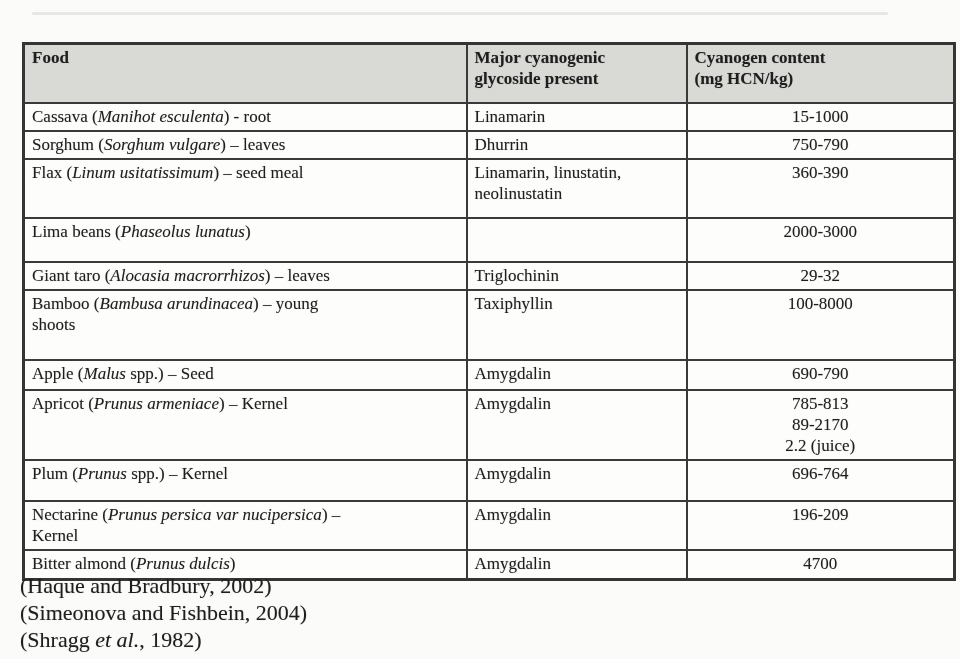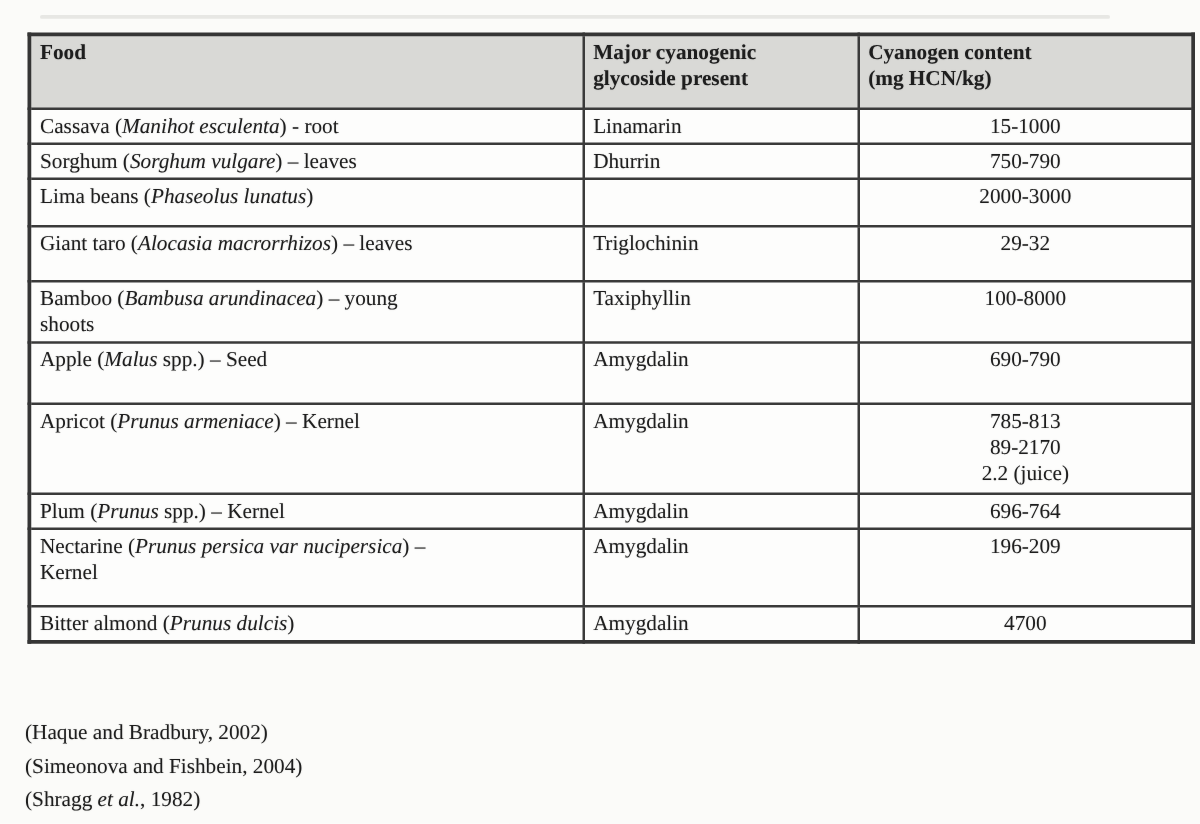--- a/index.html
+++ b/index.html
@@ -23,21 +23,21 @@
     position: absolute;
     top: 12px;
     left: 32px;
     width: 856px;
     height: 3px;
     background: #e7e7e4;
     border-radius: 2px;
   }
   table.cyano {
     position: absolute;
-    top: 26px;
+    top: 42px;
     left: 22px;
     width: 931px;
     border-collapse: collapse;
     table-layout: fixed;
     background: #fdfdfc;
     border: 3px solid #353535;
   }
   col.w1 { width: 443px; }
   col.w2 { width: 220px; }
   col.w3 { width: 268px; }
@@ -62,21 +62,21 @@
   tbody tr:nth-child(3) td { padding-bottom: 13px; }
   tbody tr:nth-child(4) td { padding-bottom: 19px; }
   tbody tr:nth-child(6) td { padding-bottom: 24px; }
   tbody tr:nth-child(7) td { padding-bottom: 5px; }
   tbody tr:nth-child(9) td { padding-bottom: 16px; }
   tbody tr:nth-child(11) td { padding-bottom: 4px; }
   .refs {
     position: absolute;
     left: 20px;
     top: 572px;
-    font-size: 17px;
+    font-size: 22px;
     line-height: 27px;
     text-shadow: 0 0 1px rgba(60,60,60,0.35);
   }
 </style>
 </head>
 <body>
 
 <div class="page">
 
   <div class="scan-line"></div>
@@ -105,20 +105,25 @@
     <tbody id="tbody">
         <tr>
           <td class="c-food"><span>Cassava (</span><i>Manihot esculenta</i><span>) - root</span></td>
           <td class="c-gly">Linamarin</td>
           <td class="c-content">15-1000</td>
         </tr>
         <tr>
           <td class="c-food"><span>Sorghum (</span><i>Sorghum vulgare</i><span>) – leaves</span></td>
           <td class="c-gly">Dhurrin</td>
           <td class="c-content">750-790</td>
+        </tr>
+        <tr>
+          <td class="c-food"><span>Flax (</span><i>Linum usitatissimum</i><span>) – seed meal</span></td>
+          <td class="c-gly">Linamarin, linustatin,<br>neolinustatin</td>
+          <td class="c-content">360-390</td>
         </tr>
         <tr>
           <td class="c-food"><span>Lima beans (</span><i>Phaseolus lunatus</i><span>)</span></td>
           <td class="c-gly"></td>
           <td class="c-content">2000-3000</td>
         </tr>
         <tr>
           <td class="c-food"><span>Giant taro (</span><i>Alocasia macrorrhizos</i><span>) – leaves</span></td>
           <td class="c-gly">Triglochinin</td>
           <td class="c-content">29-32</td>

